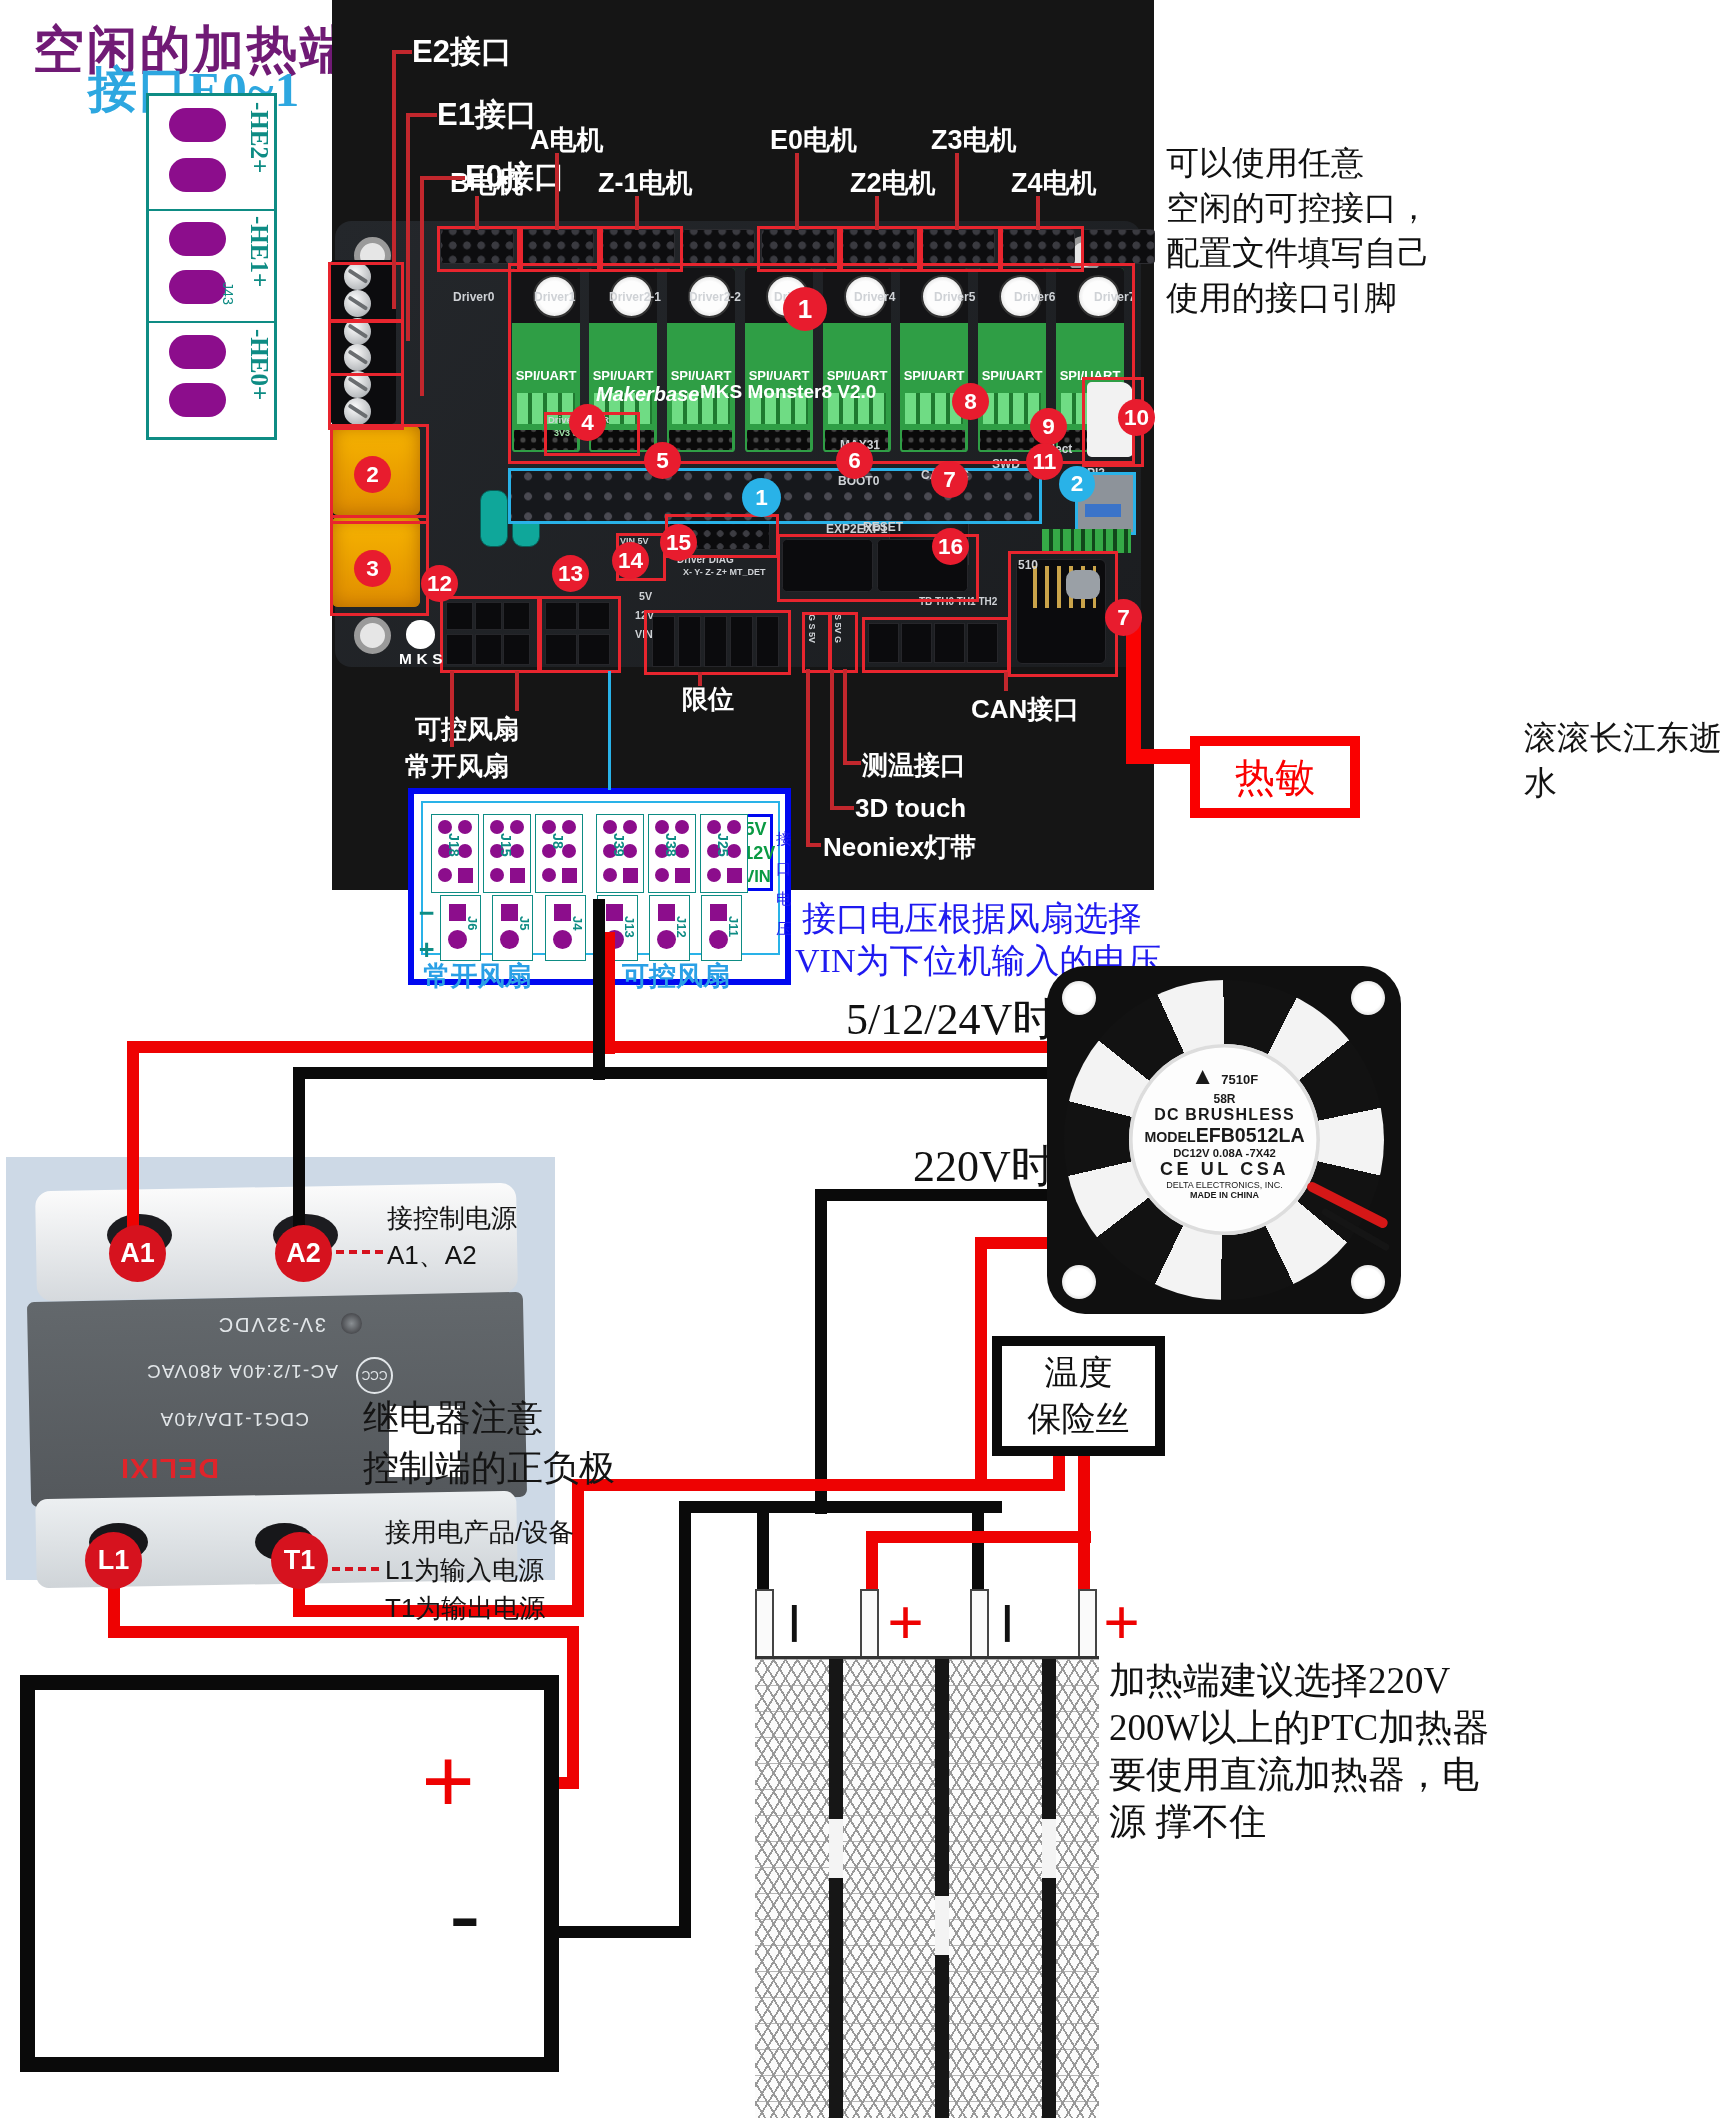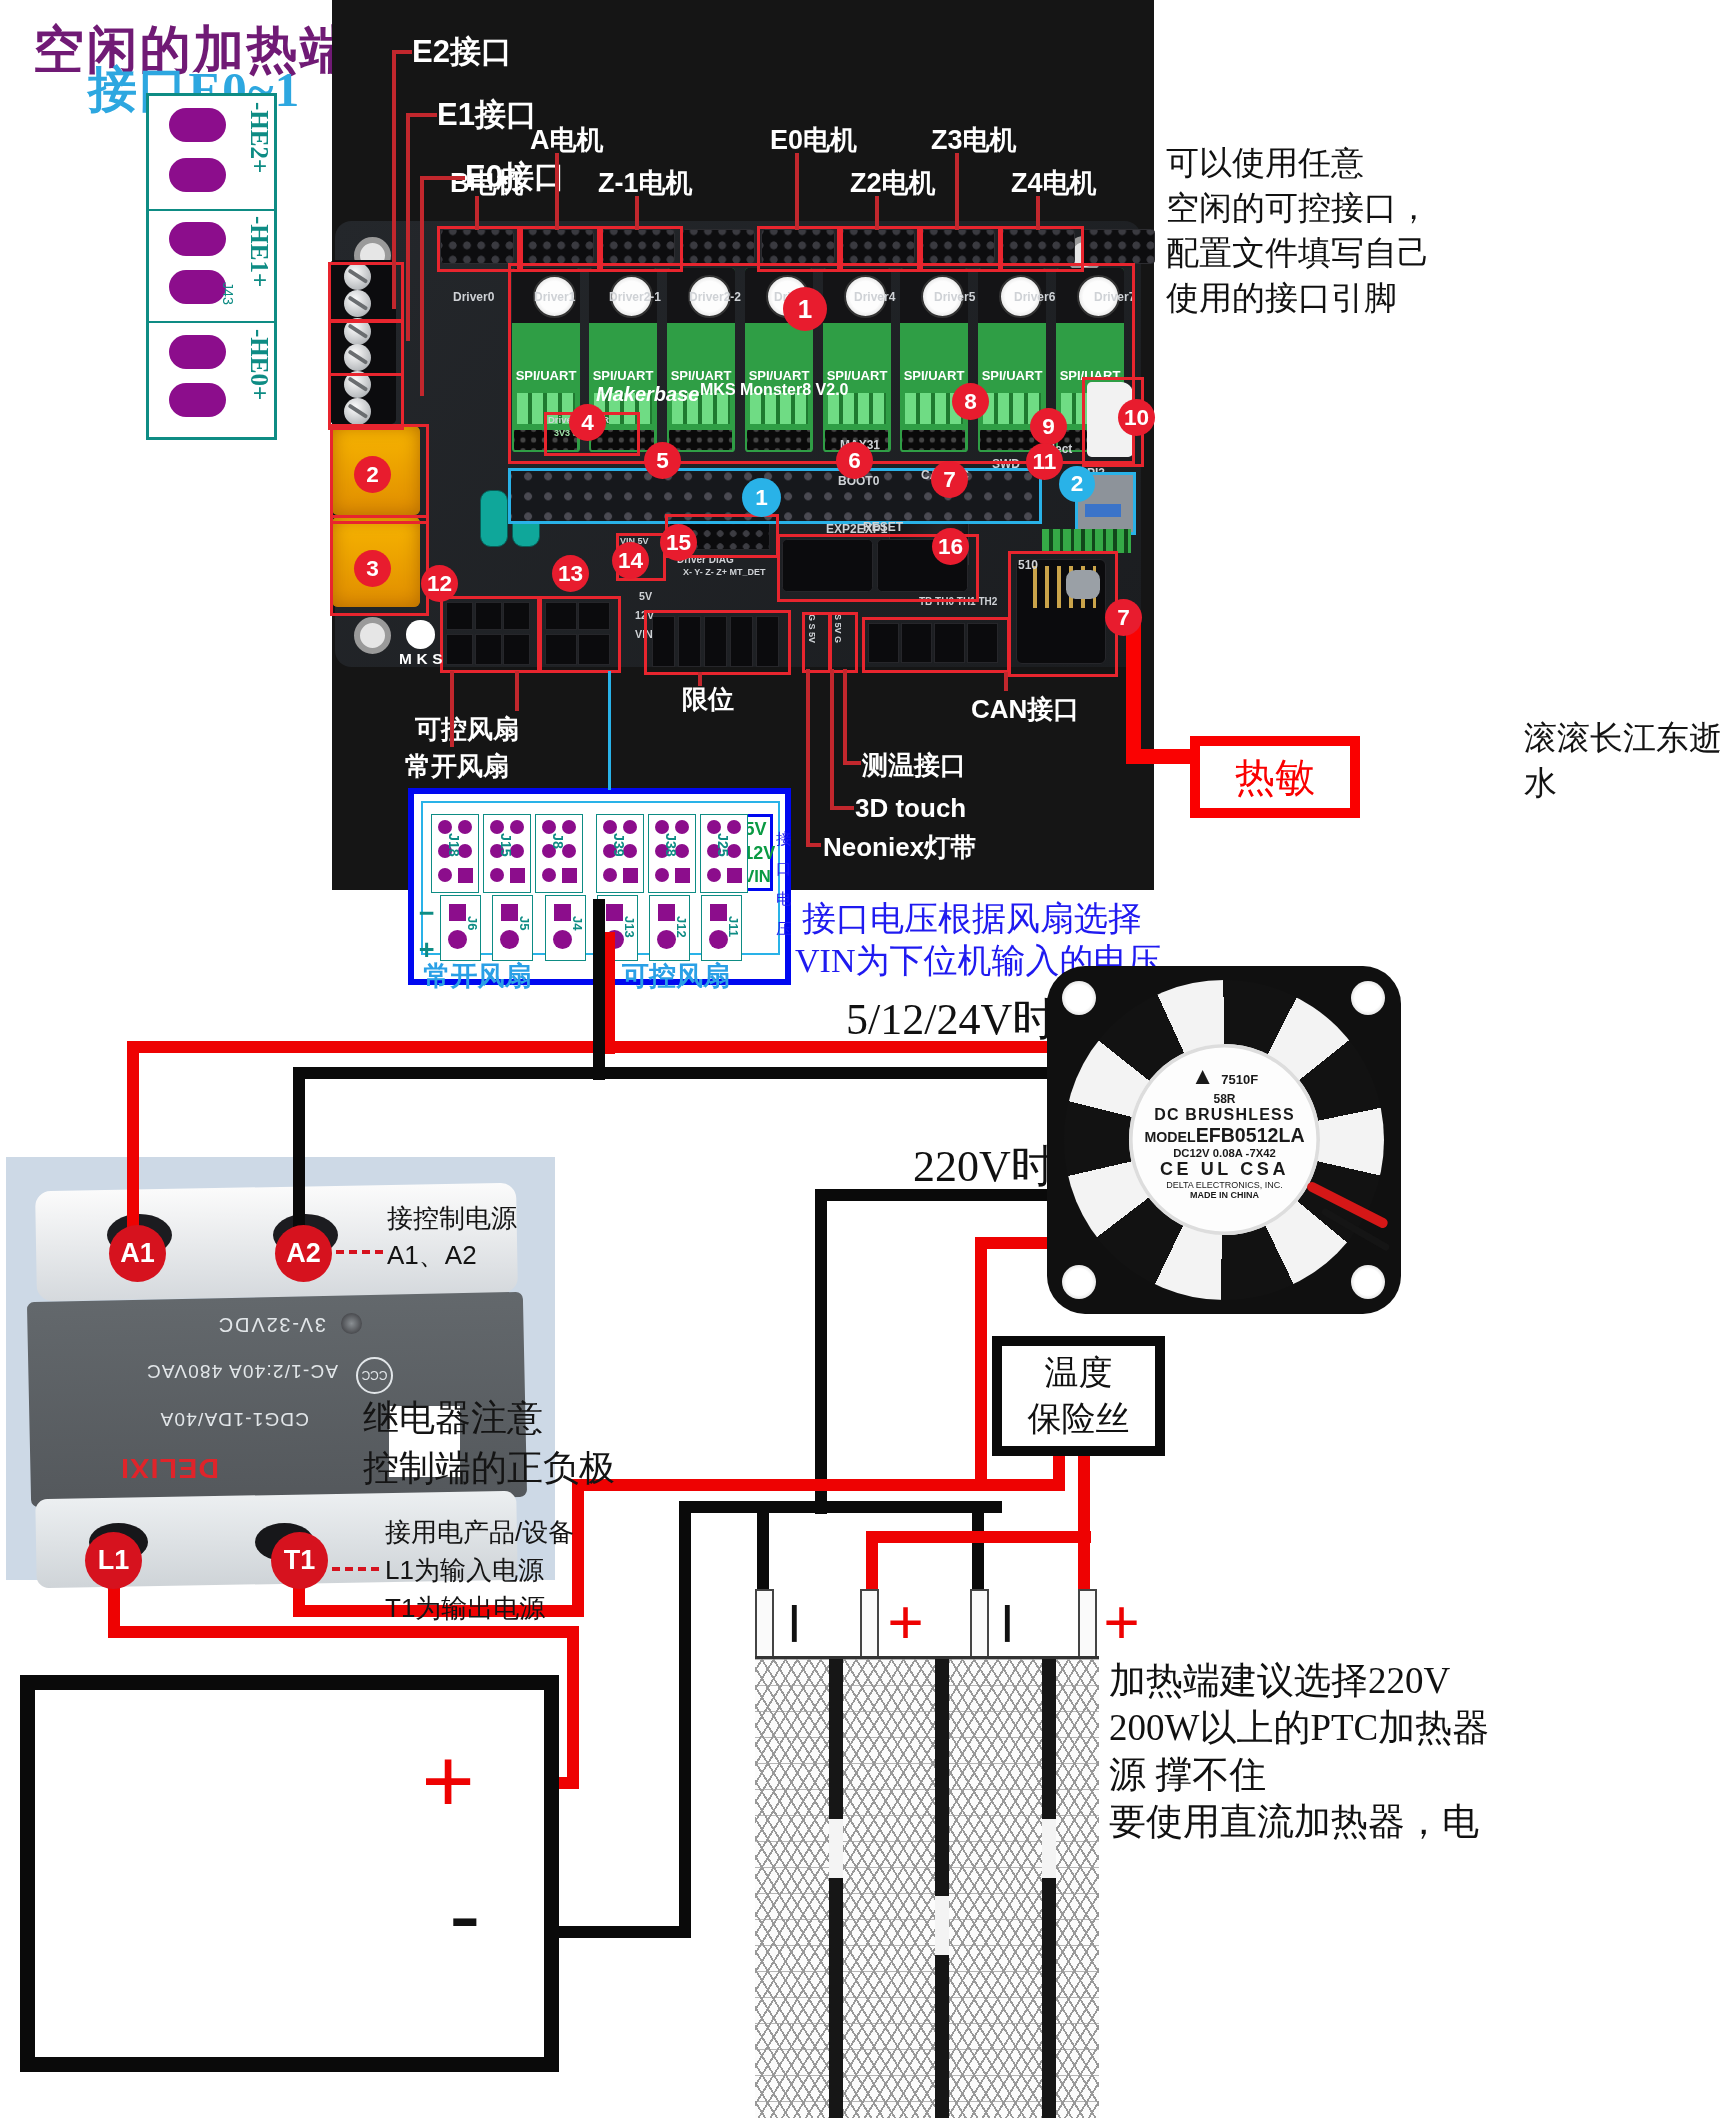--- a/index.html
+++ b/index.html
@@ -177,21 +177,21 @@
     <div class="cyl"></div>
     <div class="su">SPI/UART</div>
     <div class="hdr"></div>
     <div class="pins"></div>
   </div>
 <div class="redbox" style="left:508px;top:263px;width:621px;height:195px;"></div>
 
 <div class="abs" style="left:508px;top:468px;width:528px;height:50px;border:3px solid #29b2e8;background:#16181c;z-index:3;background-image:radial-gradient(#4a4a52 3.6px,transparent 4.2px);background-size:20px 20px;background-position:7.1px 15.4px;"></div>
 
 <div class="wlabel" style="left:596px;top:383px;font-size:20px;font-style:italic;z-index:4;">Makerbase</div>
-<div class="wlabel" style="left:700px;top:381px;font-size:16px;z-index:4;">MKS Monster8 V2.0</div>
+<div class="wlabel" style="left:700px;top:381px;font-size:19px;z-index:4;">MKS Monster8 V2.0</div>
 
 <div class="silk" style="left:838px;top:474px;">BOOT0</div>
 <div class="silk" style="left:863px;top:520px;">RESET</div>
 <div class="silk" style="left:921px;top:468px;">CAN  I2C</div>
 <div class="silk" style="left:992px;top:457px;">SWD</div>
 <div class="silk" style="left:1037px;top:442px;">Select</div>
 <div class="silk" style="left:1079px;top:466px;">SPI3</div>
 <div class="silk" style="left:840px;top:438px;">MAX31</div>
 <div class="silk" style="left:826px;top:522px;">EXP2EXP1</div>
 <div class="silk" style="left:677px;top:554px;font-size:10px;">Driver DIAG</div>
@@ -613,16 +613,16 @@
   <div class="abs" style="left:180px;top:0;width:14.2px;height:463px;background:#161616;"></div>
   <div class="abs" style="left:287px;top:0;width:14.2px;height:463px;background:#161616;"></div>
   <div class="abs" style="left:74px;top:160px;width:14.2px;height:59px;background:#f4f4f4;"></div>
   <div class="abs" style="left:180px;top:237px;width:14.2px;height:59px;background:#f4f4f4;"></div>
   <div class="abs" style="left:287px;top:160px;width:14.2px;height:59px;background:#f4f4f4;"></div>
 </div>
 
 <div class="abs serif" style="left:1109px;top:1657px;font-size:37px;line-height:47px;color:#111;z-index:9;">
   <div>加热端建议选择220V</div>
   <div>200W以上的PTC加热器</div>
+  <div>要使用直流加热器，电</div>
   <div>源 撑不住</div>
-  <div>要使用直流加热器，电</div>
 </div>
 
 
 </body></html>

